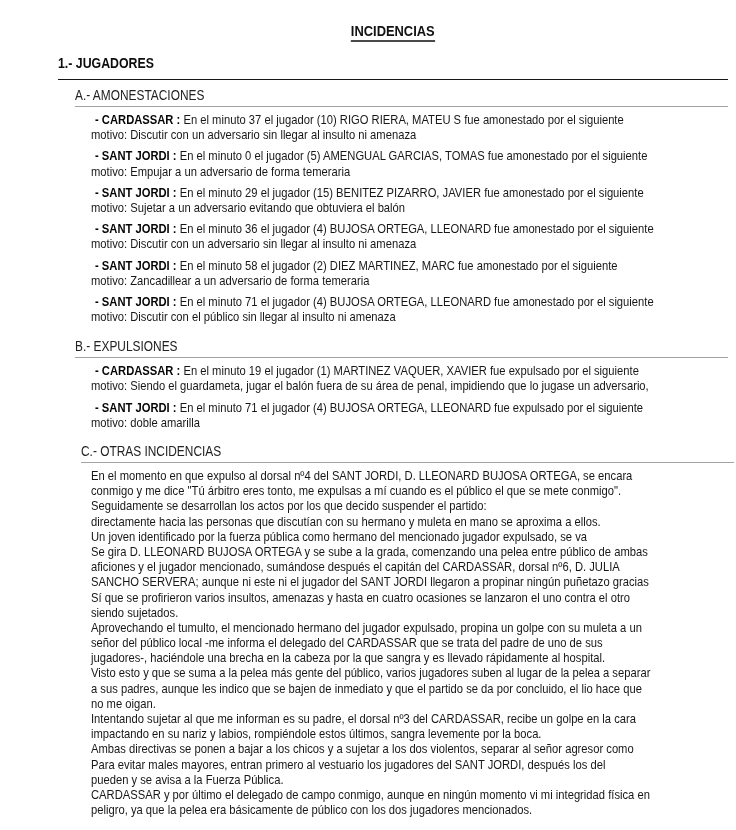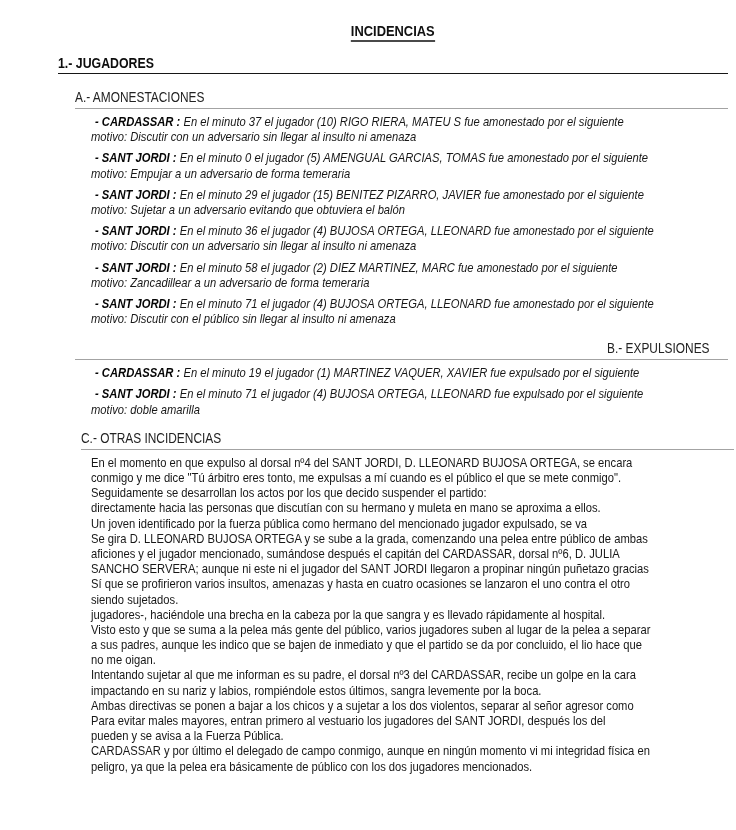--- a/index.html
+++ b/index.html
@@ -29,41 +29,41 @@
     font-size: 15px; font-weight: bold; color: #111;
     border-bottom: 2px solid #4a4a4a;
     padding-bottom: 1px;
     white-space: nowrap;
   }
   .sec-head {
     width: 670px;
     font-size: 14.5px; font-weight: bold; color: #0d0d0d;
     line-height: 15px;
     border-bottom: 1.6px solid #161616;
-    padding-bottom: 2px;
+    padding-bottom: 8px;
   }
   .sub-head {
     width: 653px;
     margin-left: 17px;
     font-size: 14px; color: #222;
     line-height: 14px;
     border-bottom: 1px solid #a3a3a3;
     padding-bottom: 4px;
-    margin-top: 16px;
+    margin-top: 8px;
   }
-  .sub-head.gap-b { margin-top: 15px; text-align: right; }
+  .sub-head.gap-b { margin-top: 15px; }
   .sub-head.gap-c { margin-top: 14px; margin-left: 23px; }
   .items, .para {
     margin-left: 33px;
     margin-top: 5px;
     font-size: 13.2px;
     line-height: 15.2px;
     color: #171717;
   }
-  .item { margin-bottom: 6px; font-style: italic; }
+  .item { margin-bottom: 6px; }
   .item .l, .para .l { white-space: nowrap; height: 15.2px; }
   .item .l.first { padding-left: 4px; }
   .item b { font-weight: bold; color: #050505; }
 </style>
 </head>
 <body>
 
 <div class="doc">
 
   <div class="title-row">
@@ -103,20 +103,21 @@
         <div class="l"><span class="cond">motivo: Discutir con el público sin llegar al insulto ni amenaza</span></div>
       </div>
     </div>
 
   <div class="sub-head gap-b">
     <span class="cond">B.- EXPULSIONES</span>
   </div>
   <div class="items" id="expulsiones-items">
       <div class="item">
         <div class="l first"><span class="cond"><b>- CARDASSAR :</b> En el minuto 19 el jugador (1) MARTINEZ VAQUER, XAVIER fue expulsado por el siguiente</span></div>
+        <div class="l"><span class="cond">motivo: Siendo el guardameta, jugar el balón fuera de su área de penal, impidiendo que lo jugase un adversario,</span></div>
       </div>
       <div class="item">
         <div class="l first"><span class="cond"><b>- SANT JORDI :</b> En el minuto 71 el jugador (4) BUJOSA ORTEGA, LLEONARD fue expulsado por el siguiente</span></div>
         <div class="l"><span class="cond">motivo: doble amarilla</span></div>
       </div>
     </div>
 
   <div class="sub-head gap-c">
     <span class="cond">C.- OTRAS INCIDENCIAS</span>
   </div>
@@ -124,20 +125,22 @@
       <div class="l"><span class="cond">En el momento en que expulso al dorsal nº4 del SANT JORDI, D. LLEONARD BUJOSA ORTEGA, se encara</span></div>
       <div class="l"><span class="cond">conmigo y me dice "Tú árbitro eres tonto, me expulsas a mí cuando es el público el que se mete conmigo".</span></div>
       <div class="l"><span class="cond">Seguidamente se desarrollan los actos por los que decido suspender el partido:</span></div>
       <div class="l"><span class="cond">directamente hacia las personas que discutían con su hermano y muleta en mano se aproxima a ellos.</span></div>
       <div class="l"><span class="cond">Un joven identificado por la fuerza pública como hermano del mencionado jugador expulsado, se va</span></div>
       <div class="l"><span class="cond">Se gira D. LLEONARD BUJOSA ORTEGA y se sube a la grada, comenzando una pelea entre público de ambas</span></div>
       <div class="l"><span class="cond">aficiones y el jugador mencionado, sumándose después el capitán del CARDASSAR, dorsal nº6, D. JULIA</span></div>
       <div class="l"><span class="cond">SANCHO SERVERA; aunque ni este ni el jugador del SANT JORDI llegaron a propinar ningún puñetazo gracias</span></div>
       <div class="l"><span class="cond">Sí que se profirieron varios insultos, amenazas y hasta en cuatro ocasiones se lanzaron el uno contra el otro</span></div>
       <div class="l"><span class="cond">siendo sujetados.</span></div>
+      <div class="l"><span class="cond">Aprovechando el tumulto, el mencionado hermano del jugador expulsado, propina un golpe con su muleta a un</span></div>
+      <div class="l"><span class="cond">señor del público local -me informa el delegado del CARDASSAR que se trata del padre de uno de sus</span></div>
       <div class="l"><span class="cond">jugadores-, haciéndole una brecha en la cabeza por la que sangra y es llevado rápidamente al hospital.</span></div>
       <div class="l"><span class="cond">Visto esto y que se suma a la pelea más gente del público, varios jugadores suben al lugar de la pelea a separar</span></div>
       <div class="l"><span class="cond">a sus padres, aunque les indico que se bajen de inmediato y que el partido se da por concluido, el lio hace que</span></div>
       <div class="l"><span class="cond">no me oigan.</span></div>
       <div class="l"><span class="cond">Intentando sujetar al que me informan es su padre, el dorsal nº3 del CARDASSAR, recibe un golpe en la cara</span></div>
       <div class="l"><span class="cond">impactando en su nariz y labios, rompiéndole estos últimos, sangra levemente por la boca.</span></div>
       <div class="l"><span class="cond">Ambas directivas se ponen a bajar a los chicos y a sujetar a los dos violentos, separar al señor agresor como</span></div>
       <div class="l"><span class="cond">Para evitar males mayores, entran primero al vestuario los jugadores del SANT JORDI, después los del</span></div>
       <div class="l"><span class="cond">pueden y se avisa a la Fuerza Pública.</span></div>
       <div class="l"><span class="cond">CARDASSAR y por último el delegado de campo conmigo, aunque en ningún momento vi mi integridad física en</span></div>

